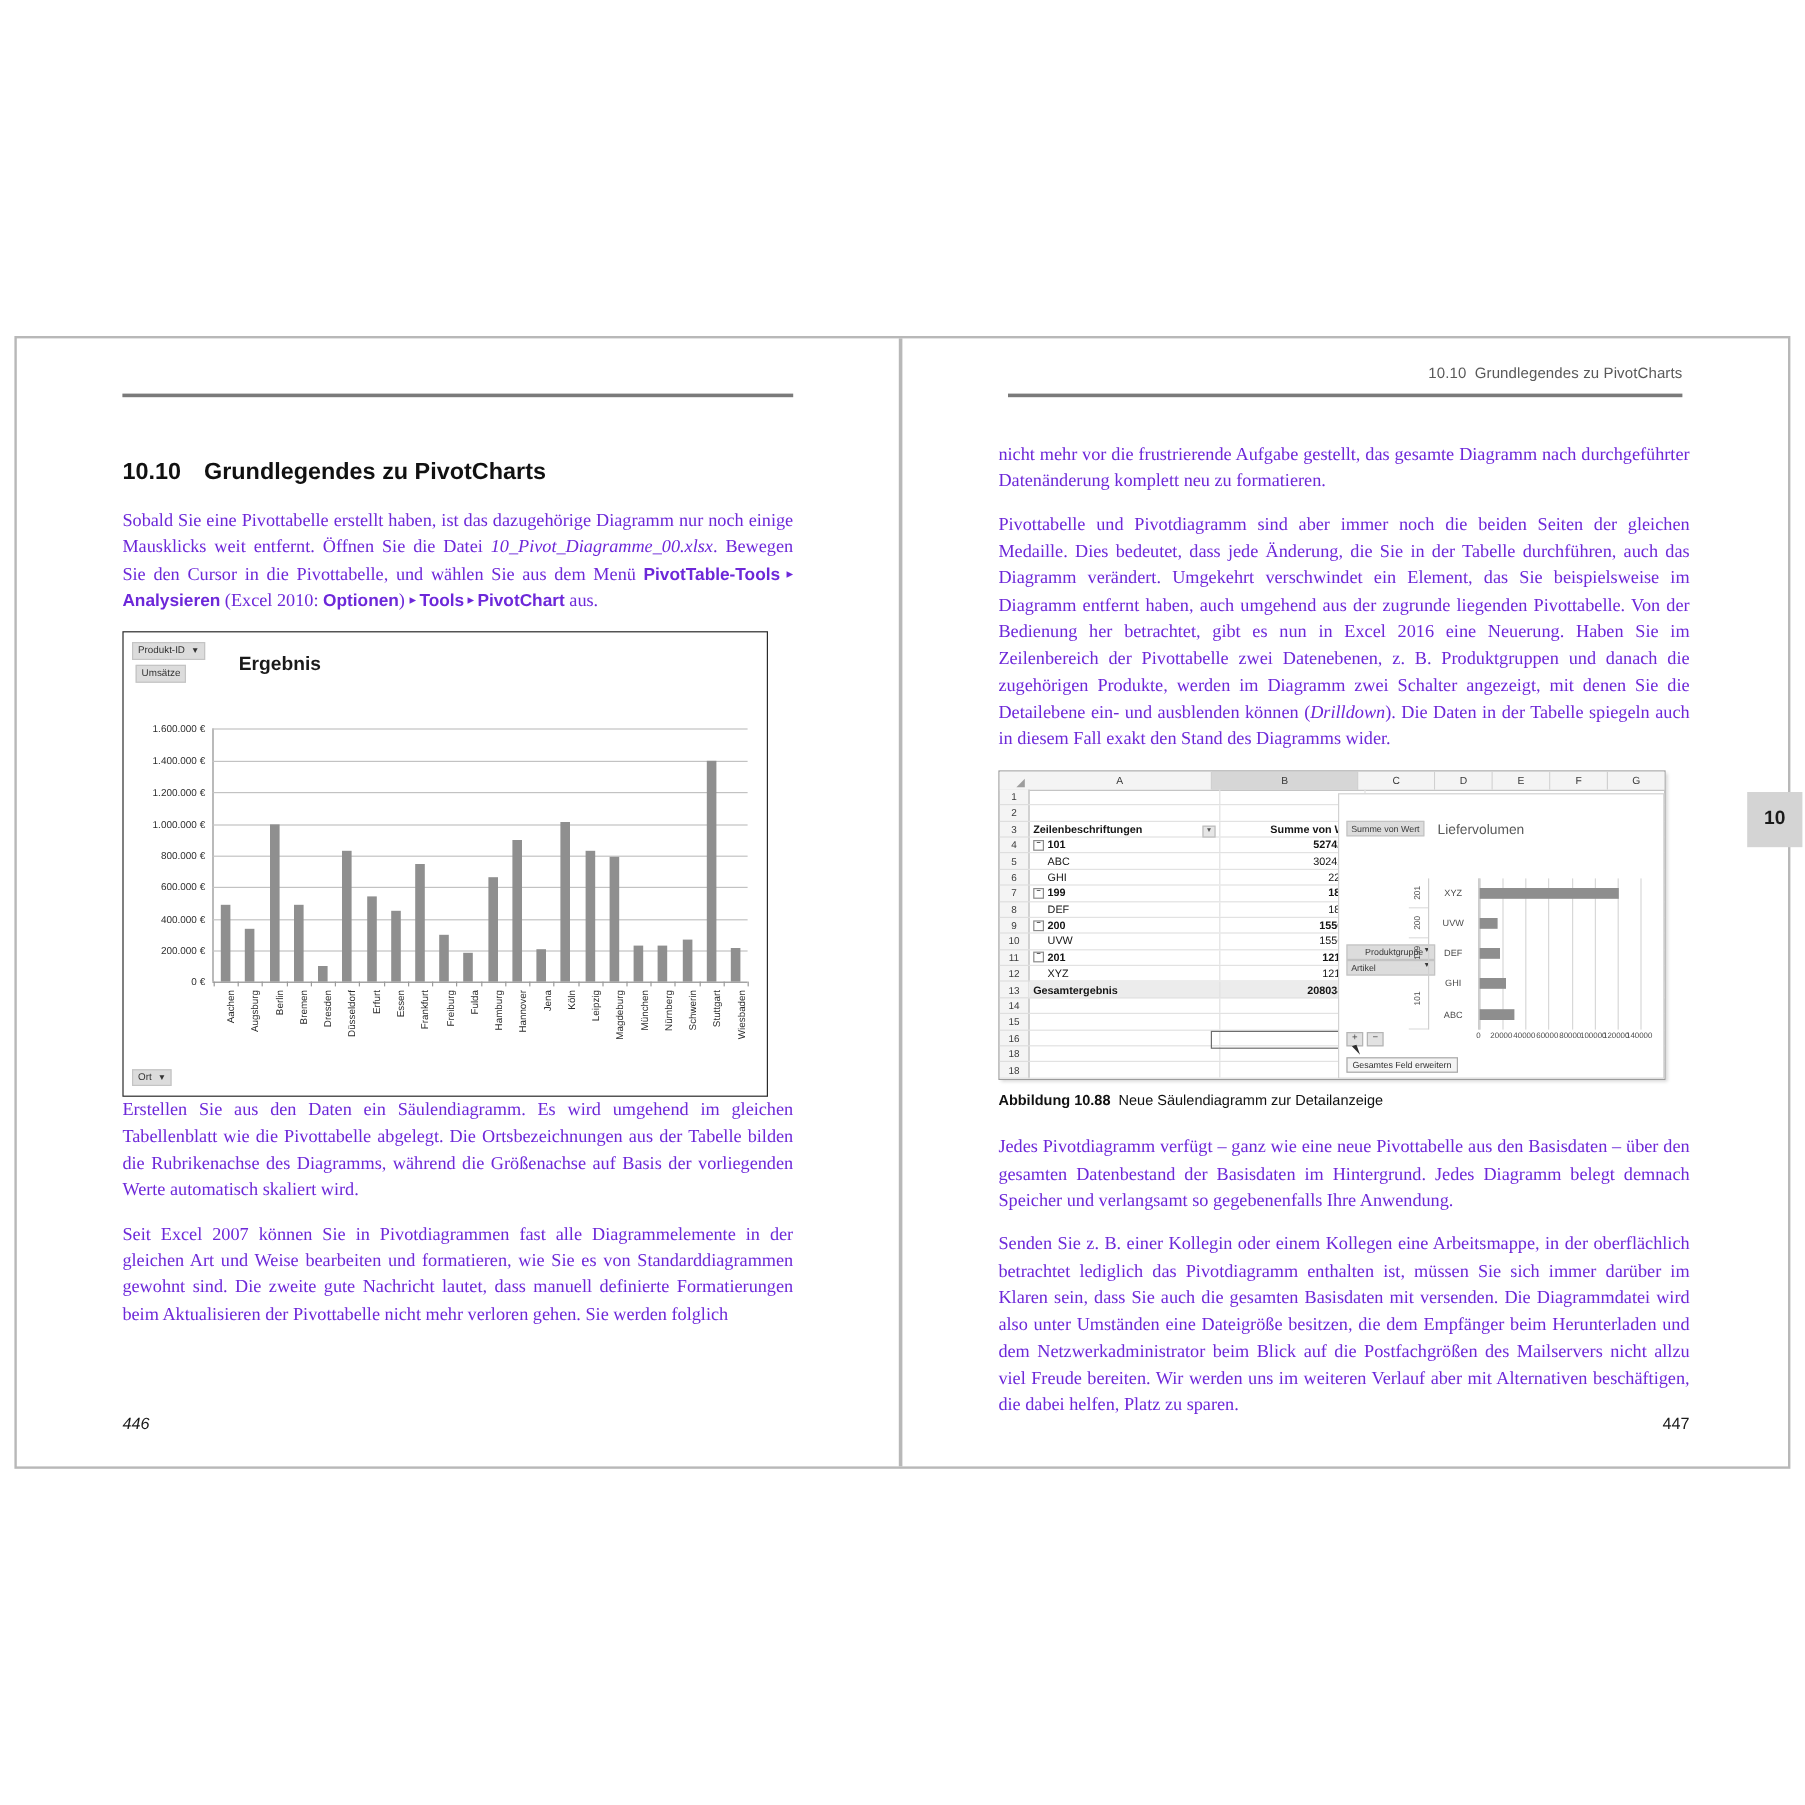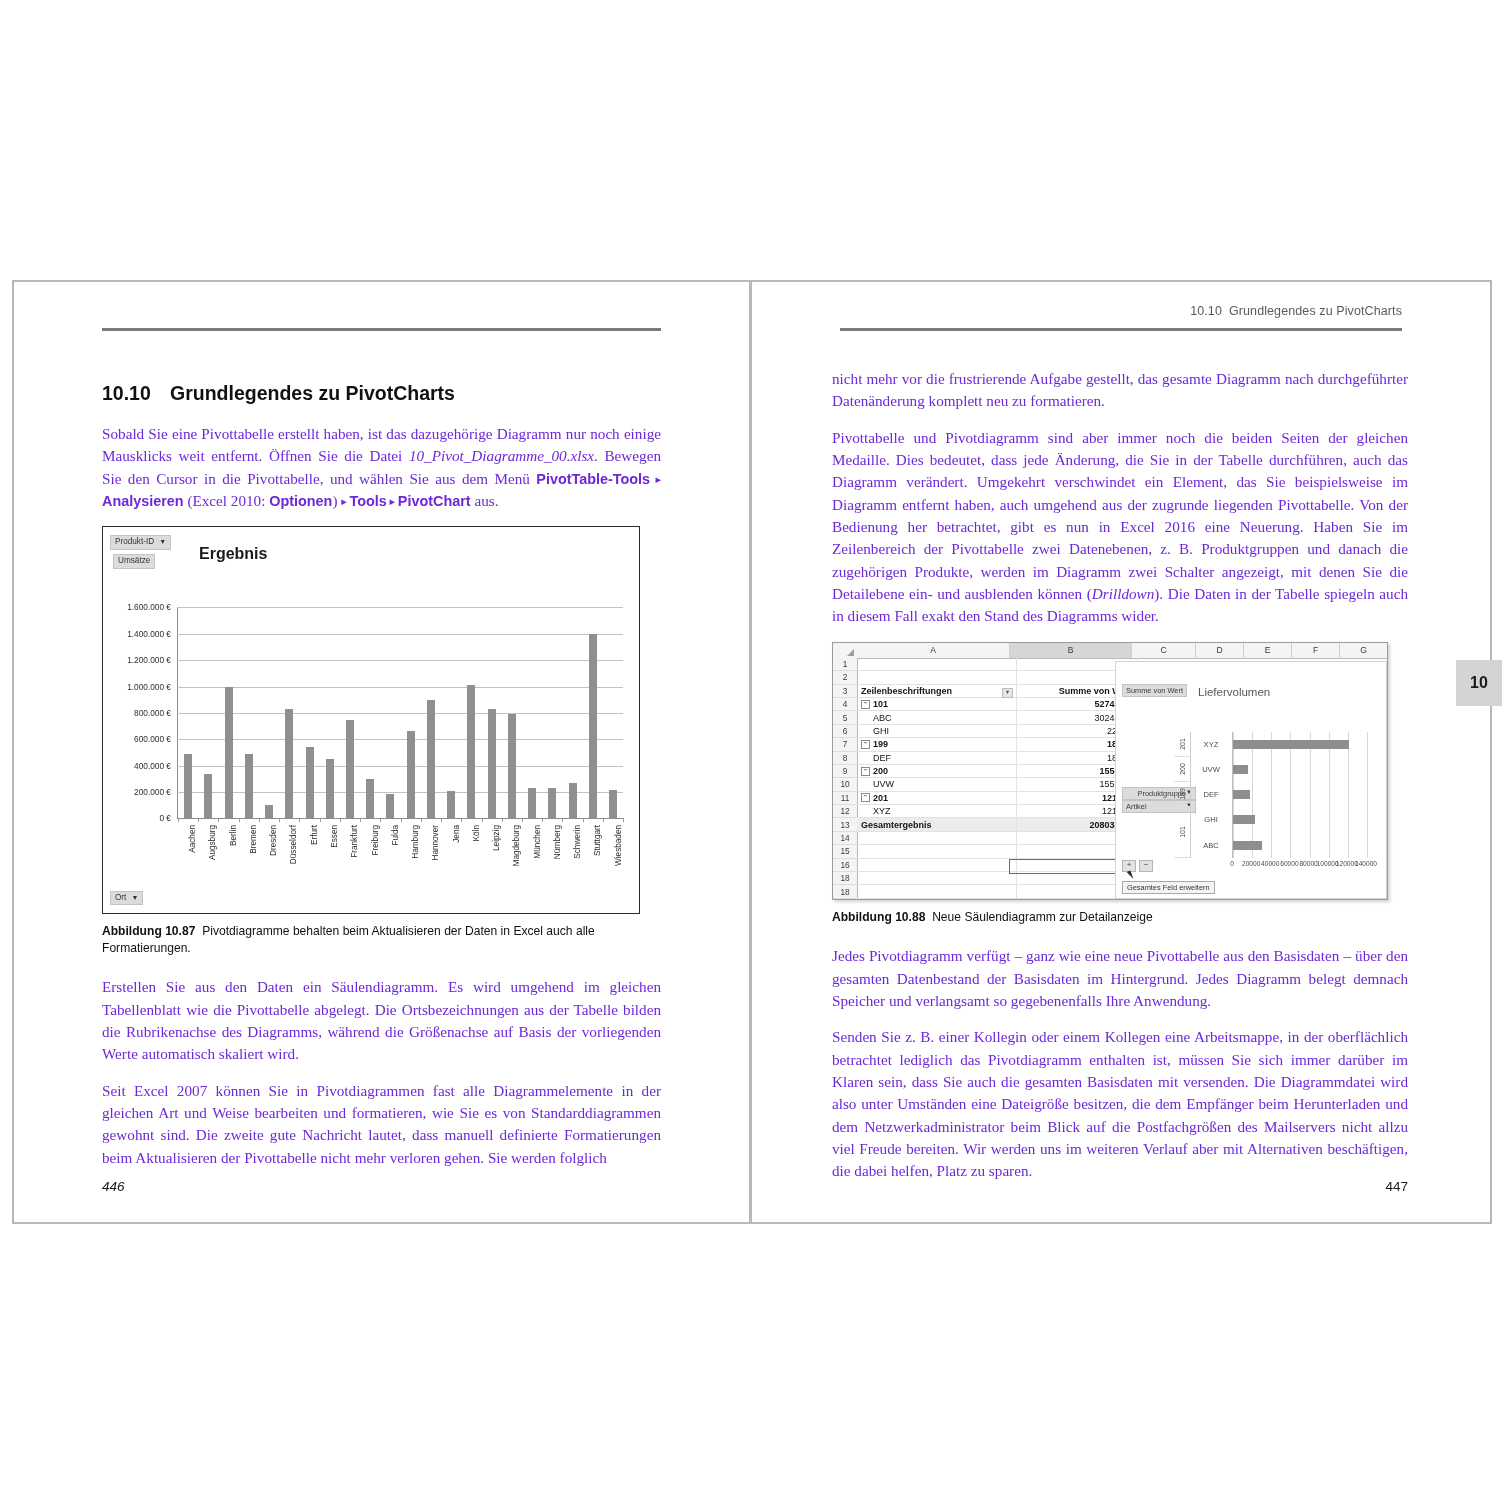--- a/index.html
+++ b/index.html
@@ -730,24 +730,20 @@
             </div>
             <div class="xl">
               <span>Stuttgart</span>
             </div>
             <div class="xl">
               <span>Wiesbaden</span>
             </div>
           </div>
       </div>
 
-      <div class="caption">
-        <b>Abbildung 10.87</b>&nbsp;
-        <span>Pivotdiagramme behalten beim Aktualisieren der Daten in Excel auch alle Formatierungen.</span>
-      </div>
 
       <p class="body">Erstellen Sie aus den Daten ein Säulendiagramm. Es wird umgehend im gleichen Tabellenblatt wie die Pivottabelle abgelegt. Die Ortsbezeichnungen aus der Tabelle bilden die Rubrikenachse des Diagramms, während die Größenachse auf Basis der vorliegenden Werte automatisch skaliert wird.</p>
       <p class="body">Seit Excel 2007 können Sie in Pivotdiagrammen fast alle Diagrammelemente in der gleichen Art und Weise bearbeiten und formatieren, wie Sie es von Standarddiagrammen gewohnt sind. Die zweite gute Nachricht lautet, dass manuell definierte Formatierungen beim Aktualisieren der Pivottabelle nicht mehr verloren gehen. Sie werden folglich</p>
     </div>
 
     <div class="folio">446</div>
   </div>
 
   <div class="page right">
 

